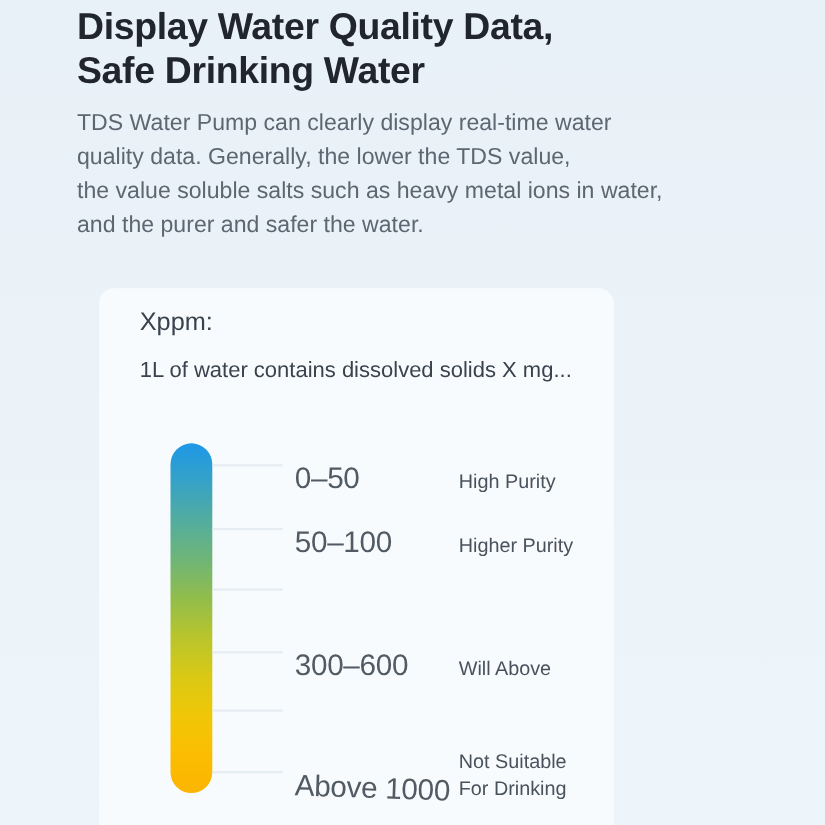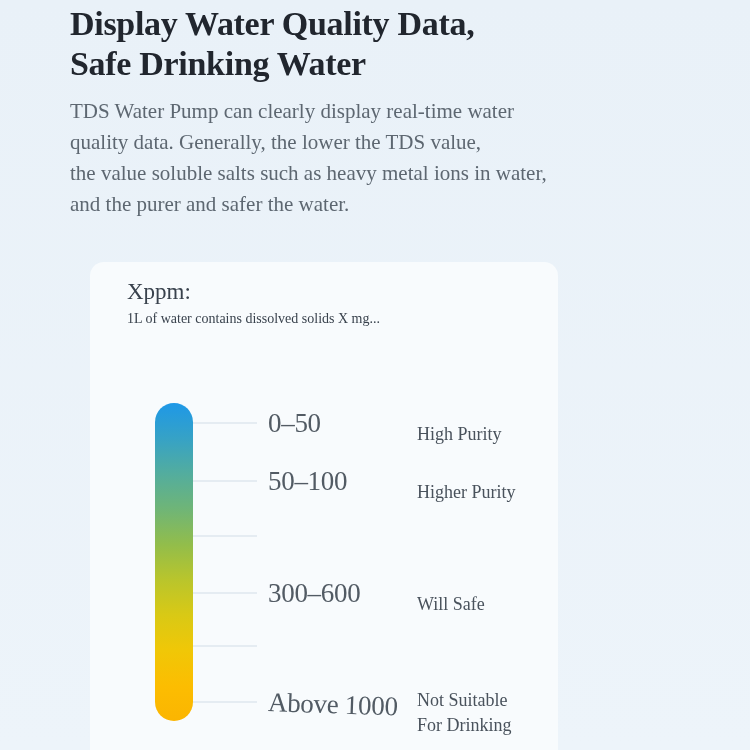--- a/index.html
+++ b/index.html
@@ -1,20 +1,20 @@
 <!DOCTYPE html>
 <html><head>
 <meta charset="utf-8">
 <style>
   html,body{margin:0;padding:0;}
   .page{
     position:relative;
     width:750px;height:750px;
     overflow:hidden;
-    font-family:Liberation Serif, serif;
+    font-family:Liberation Sans, sans-serif;
     background:linear-gradient(180deg,#e9f1f8 0%,#eaf2f9 45%,#edf4fa 100%);
   }
   .title{
     position:absolute;left:70px;top:4px;
     font-size:34px;line-height:40px;font-weight:700;
     letter-spacing:-0.3px;
     color:#21262e;
   }
   .intro{
     position:absolute;left:70px;top:96px;
@@ -26,36 +26,36 @@
     width:468px;height:488px;
     background:#f8fbfd;
     border-radius:14px 14px 0 0;
   }
   .card-heading{
     position:absolute;left:127px;top:277px;
     font-size:23px;line-height:30px;
     color:#39424d;
   }
   .card-subheading{
-    position:absolute;left:127px;top:305px;
-    font-size:14px;line-height:28px;
+    position:absolute;left:127px;top:323px;
+    font-size:20px;line-height:28px;
     color:#39424d;
   }
   .scale-bar{
     position:absolute;left:155px;top:403px;
     width:38px;height:318px;
     border-radius:19px;
   }
   .tick-line{
     position:absolute;left:193px;width:64px;height:2px;
     background:#dfe7ee;opacity:.75;
   }
   .row{
     position:absolute;left:268px;right:0;height:56px;
-    display:flex;align-items:center;
+    display:flex;align-items:flex-end;
   }
   .row .range{
     width:149px;
     font-size:27px;
     color:#525b64;
     letter-spacing:-0.3px;
   }
   .row .label{
     font-size:18px;line-height:25px;
     color:#49525c;
@@ -98,21 +98,21 @@
   <div class="row" style="top:395px">
     <span class="range">0–50</span>
     <span class="label">High Purity</span>
   </div>
   <div class="row" style="top:453px">
     <span class="range">50–100</span>
     <span class="label">Higher Purity</span>
   </div>
   <div class="row" style="top:565px">
     <span class="range">300–600</span>
-    <span class="label">Will Safe</span>
+    <span class="label">Will Above</span>
   </div>
   <div class="row tilted" style="top:674px">
     <span class="range">Above 1000</span>
     <span class="label">Not Suitable
 For Drinking</span>
   </div>
 
 </div>
 
 </body></html>

